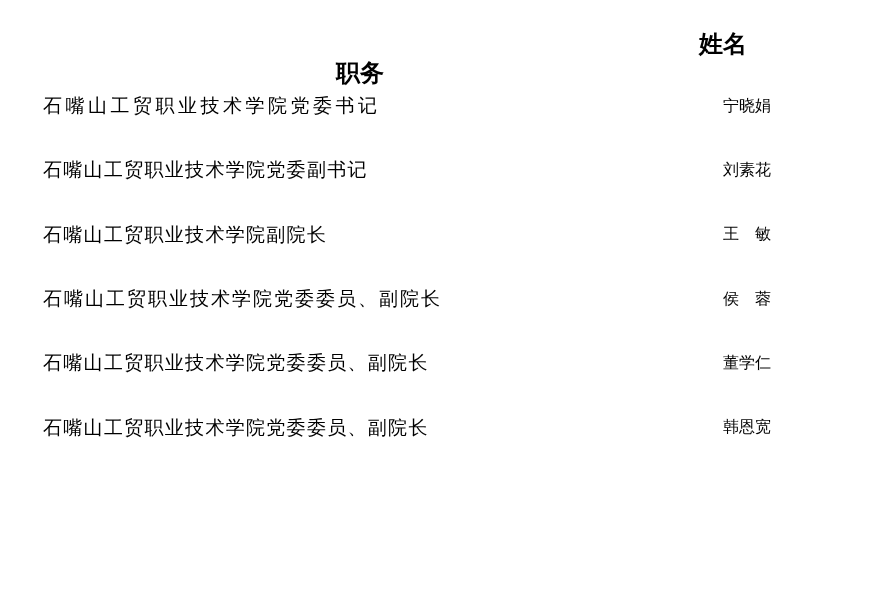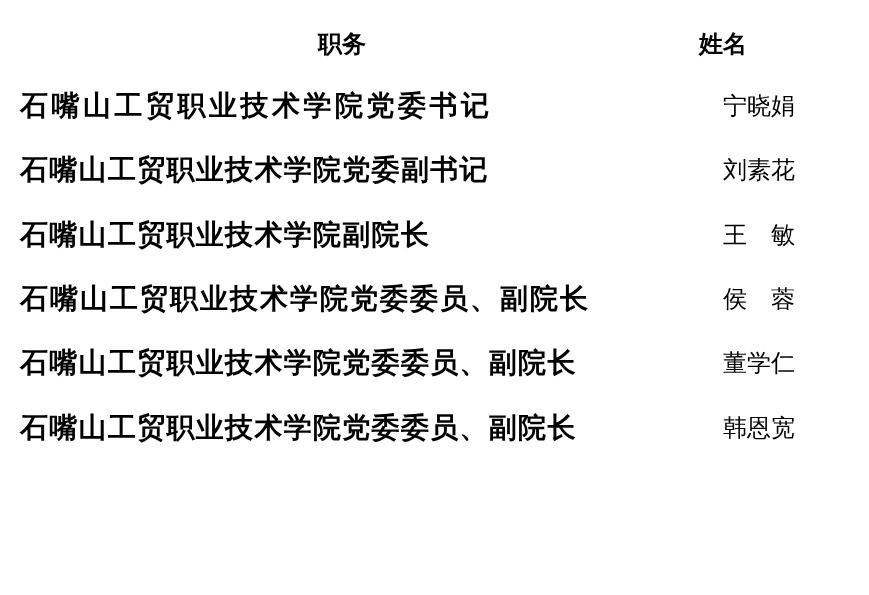--- a/index.html
+++ b/index.html
@@ -28,47 +28,46 @@
     height: 28px;
   }
   .header-cell {
     position: absolute;
     top: 0;
     font-size: 24px;
     line-height: 28px;
     font-weight: bold;
     white-space: nowrap;
   }
-  .header-position { left: 318px; }
+  .header-position { left: 336px; margin-top: 29px; }
   .header-name { left: 699px; }
   .rows {
     position: absolute;
     top: 74px;
     left: 0;
     right: 0;
   }
   .row {
     position: relative;
     height: 64.3px;
     display: flex;
     align-items: center;
   }
   .position-cell {
-    margin-left: 20px;
-    font-size: 28px;
+    margin-left: 43px;
+    font-size: 19px;
     letter-spacing: 1.3px;
     white-space: nowrap;
-    font-weight: bold;
   }
   .row.wide .position-cell { letter-spacing: 3.5px; }
   .row.semi-wide .position-cell { letter-spacing: 2px; }
   .name-cell {
     position: absolute;
     left: 723px;
-    font-size: 24px;
+    font-size: 16px;
     letter-spacing: 0;
     white-space: nowrap;
   }
 </style>
 </head>
 <body>
 
 <div class="page">
 
   <div class="header-row">

